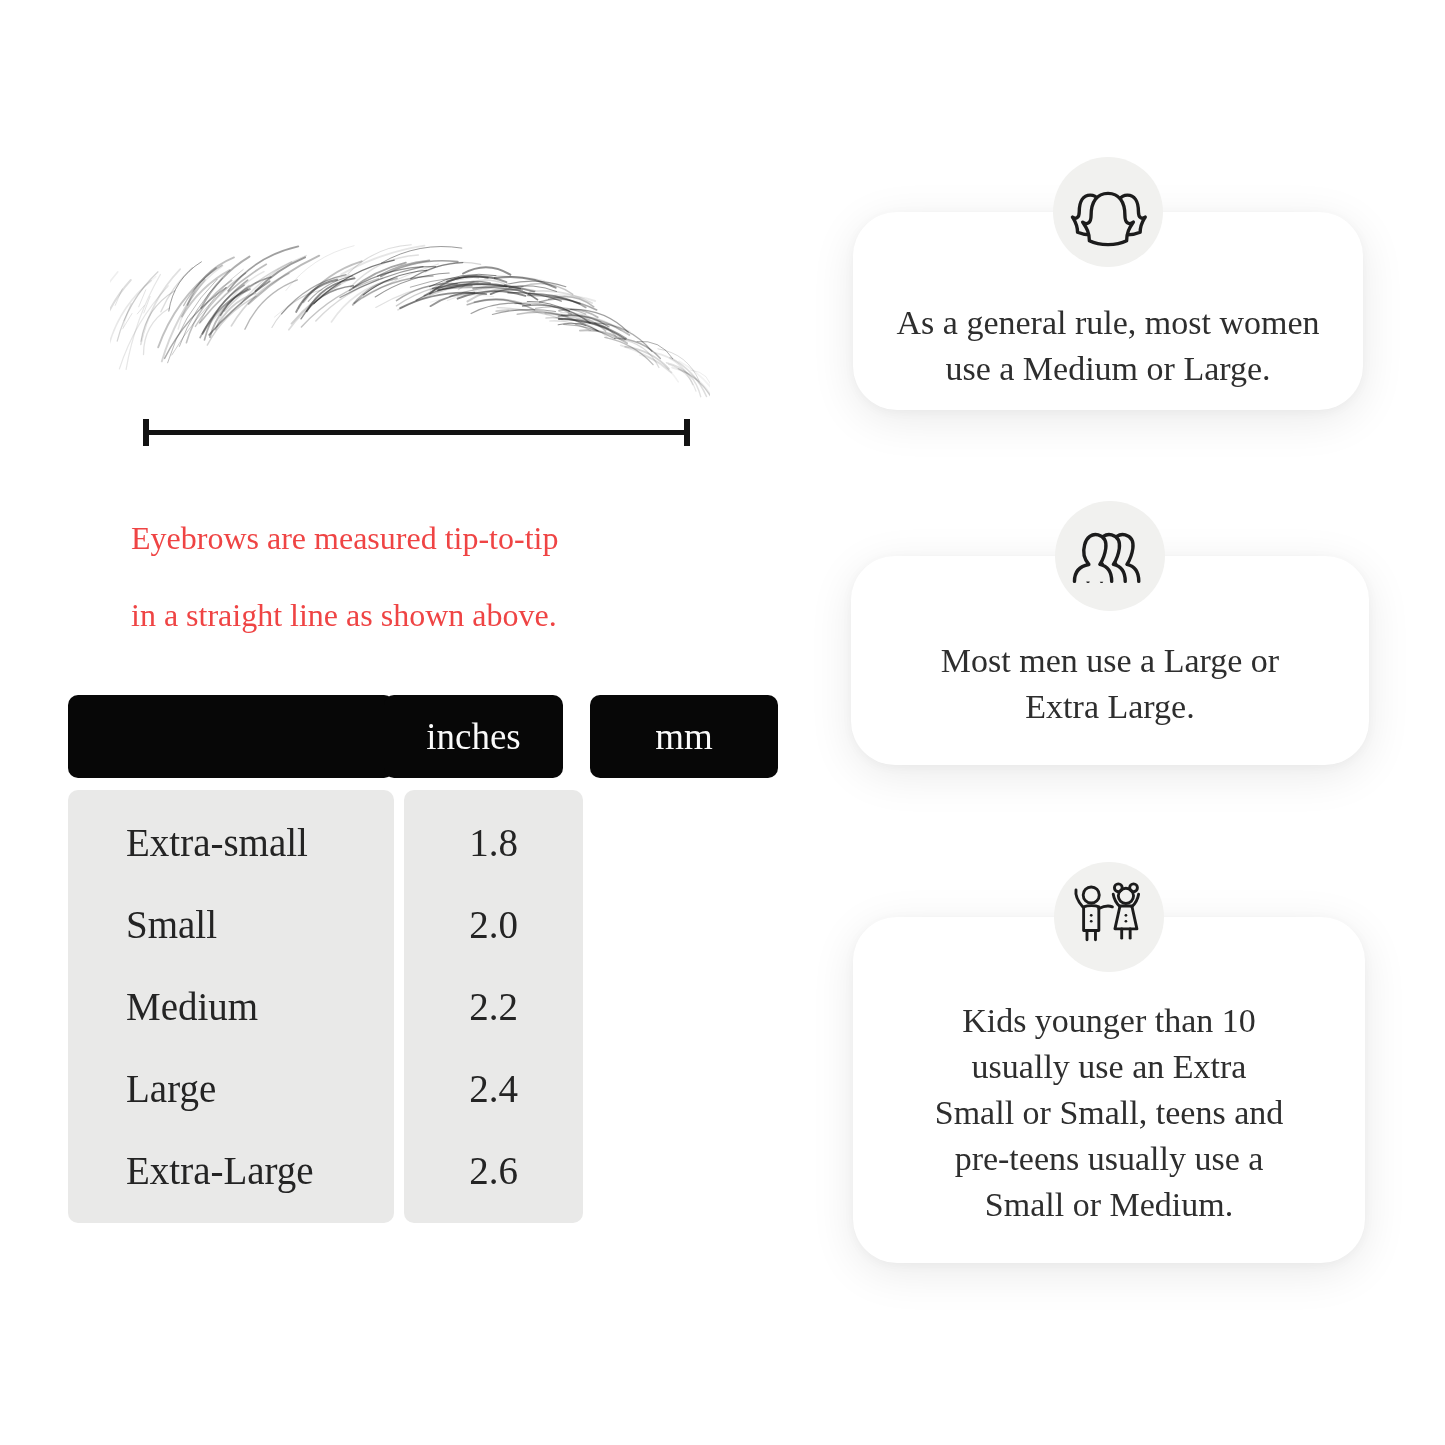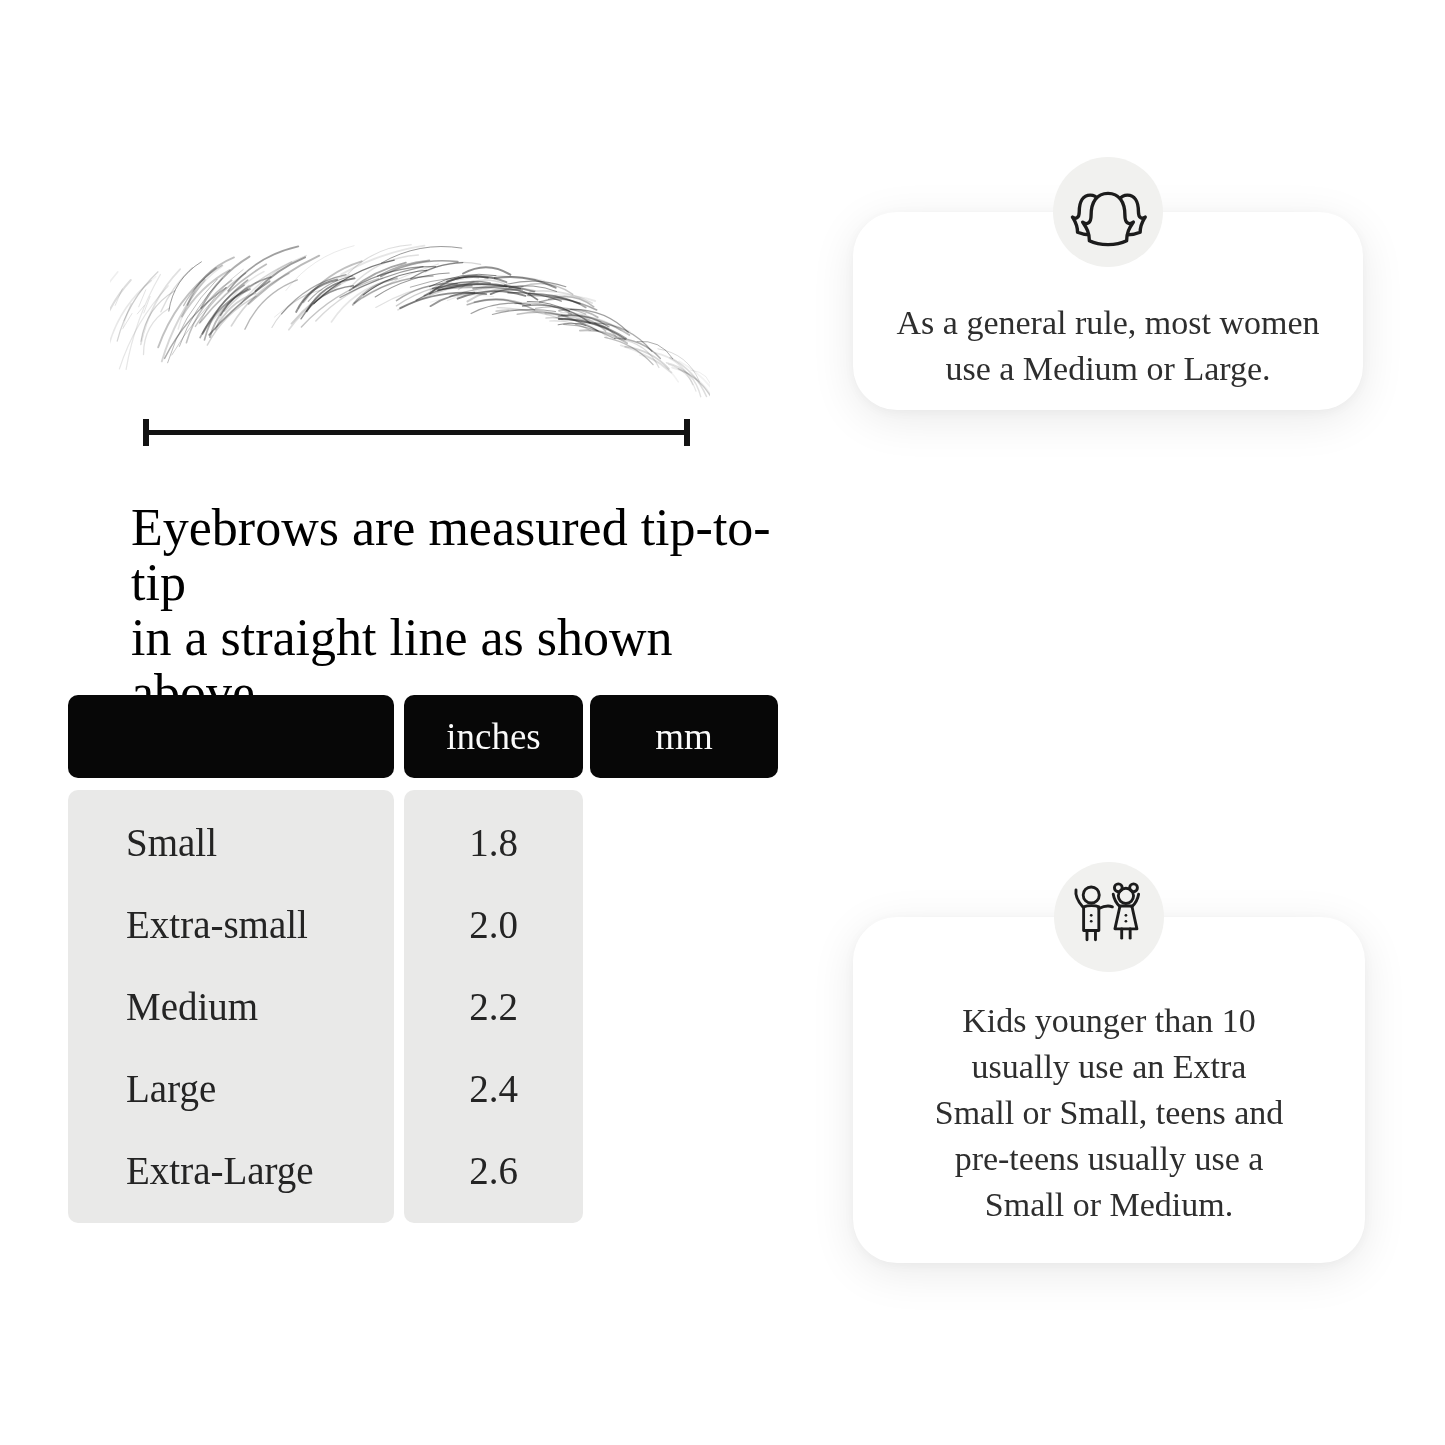--- a/index.html
+++ b/index.html
@@ -14,31 +14,31 @@
   #measure-line{
     left:145px;top:430px;width:543px;height:5px;background:#121212;
   }
   #measure-line::before,#measure-line::after{
     content:"";position:absolute;top:-11px;width:6px;height:27px;background:#121212;
   }
   #measure-line::before{left:-2px;}
   #measure-line::after{right:-2px;}
   #measure-caption{
     left:131px;top:500px;width:640px;
-    font-size:52px;line-height:55px;white-space:pre-line;color:#000000;
+    font-size:32px;line-height:77px;white-space:pre-line;color:#ef4444;
   }
 
   
   .th{
     top:695px;height:83px;background:#070707;border-radius:10px;
     display:flex;align-items:center;justify-content:center;
     color:#fafafa;font-size:37px;
   }
   #th-size{left:68px;width:326px;}
-  #th-inches{left:404px;width:179px;}
+  #th-inches{left:384px;width:179px;}
   #th-mm{left:590px;width:188px;}
 
   .tb{
     top:790px;height:433px;background:#e9e9e8;border-radius:10px;
     display:grid;grid-template-rows:repeat(5,1fr);align-items:center;
     box-sizing:border-box;padding:12px 0;font-size:39px;color:#242424;
   }
   #tb-size{left:68px;width:326px;}
   #tb-size .cell{padding-left:58px;}
   #tb-inches{left:404px;width:179px;text-align:center;}
@@ -243,22 +243,22 @@
   <div id="measure-line" class="abs"></div>
 
   <div id="measure-caption" class="abs">Eyebrows are measured tip-to-tip
 in a straight line as shown above.</div>
 
   <div id="th-size" class="abs th"></div>
   <div id="th-inches" class="abs th">inches</div>
   <div id="th-mm" class="abs th">mm</div>
 
   <div id="tb-size" class="abs tb">
+    <div class="cell">Extra-small</div>
     <div class="cell">Small</div>
-    <div class="cell">Extra-small</div>
     <div class="cell">Medium</div>
     <div class="cell">Large</div>
     <div class="cell">Extra-Large</div>
   </div>
   <div id="tb-inches" class="abs tb">
     <div class="cell">1.8</div>
     <div class="cell">2.0</div>
     <div class="cell">2.2</div>
     <div class="cell">2.4</div>
     <div class="cell">2.6</div>
@@ -269,20 +269,31 @@
       <svg class="icon-svg" width="88" height="78" viewBox="0 0 104 92" fill="none" stroke="#1c1c1c" stroke-width="4" stroke-linecap="round" stroke-linejoin="round">
         <path d="M 16 70 C 16 61 13 57 10 52 C 14 55 18 53 18 46 C 18 33 23 26 31 26 C 39 26 44 33 44 46 C 44 53 48 55 52 52 C 49 57 46 61 46 70 C 37 74 25 74 16 70 Z"></path>
         <path d="M 60 70 C 60 61 57 57 54 52 C 58 55 62 53 62 46 C 62 33 67 26 75 26 C 83 26 88 33 88 46 C 88 53 92 55 96 52 C 93 57 90 61 90 70 C 81 74 69 74 60 70 Z"></path>
         <path d="M 30 80 C 30 69 26 64 22 58 C 27 62 32 59 32 50 C 32 34 39 24 52 24 C 65 24 72 34 72 50 C 72 59 77 62 82 58 C 78 64 74 69 74 80 C 62 86 42 86 30 80 Z" fill="#f1f1ef"></path>
       </svg>
     </div>
     <div class="card-text">As a general rule, most women
 use a Medium or Large.</div>
   </div>
 
+  <div id="card-men" class="abs card">
+    <div class="icon-circle">
+      <svg class="icon-svg" width="88" height="78" viewBox="0 0 104 92" fill="none" stroke="#1c1c1c" stroke-width="4" stroke-linecap="round" stroke-linejoin="round">
+        <path d="M 42 76 C 42 64 48 58 59 56 C 53 49 52 40 54 33 C 56 24 63 19 70 21 C 77 23 80 29 79 37 C 78 44 76 50 72 56 C 81 58 86 64 86 76"></path>
+        <path d="M 26 76 C 26 64 32 58 43 56 C 37 49 36 40 38 33 C 40 24 47 19 54 21 C 61 23 64 29 63 37 C 62 44 60 50 56 56 C 65 58 70 64 70 76" fill="#f1f1ef"></path>
+        <path d="M 10 76 C 10 64 16 58 27 56 C 21 49 20 40 22 33 C 24 24 31 19 38 21 C 45 23 48 29 47 37 C 46 44 44 50 40 56 C 49 58 54 64 54 76" fill="#f1f1ef"></path>
+      </svg>
+    </div>
+    <div class="card-text">Most men use a Large or
+Extra Large.</div>
+  </div>
 
   <div id="card-kids" class="abs card">
     <div class="icon-circle">
       <svg class="icon-svg" width="88" height="80" viewBox="0 0 104 94" fill="none" stroke="#1c1c1c" stroke-width="3.4" stroke-linecap="round" stroke-linejoin="round">
 
         <circle cx="31" cy="21" r="9.5"></circle>
         <path d="M 13 15 C 12 21 15 28 21 35"></path>
         <path d="M 22 35 C 27 33 36 33 40 35 L 40 63 L 22 63 Z"></path>
         <path d="M 26 63 L 26 74"></path>
         <path d="M 36 63 L 36 74"></path>

